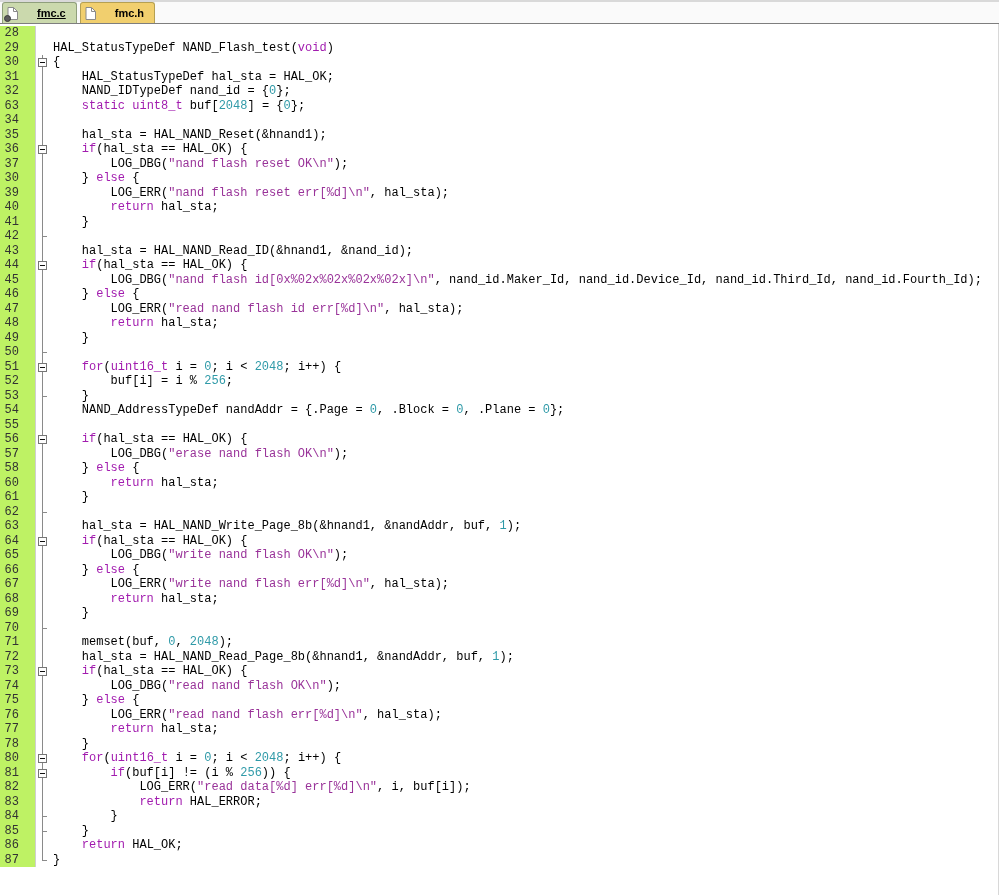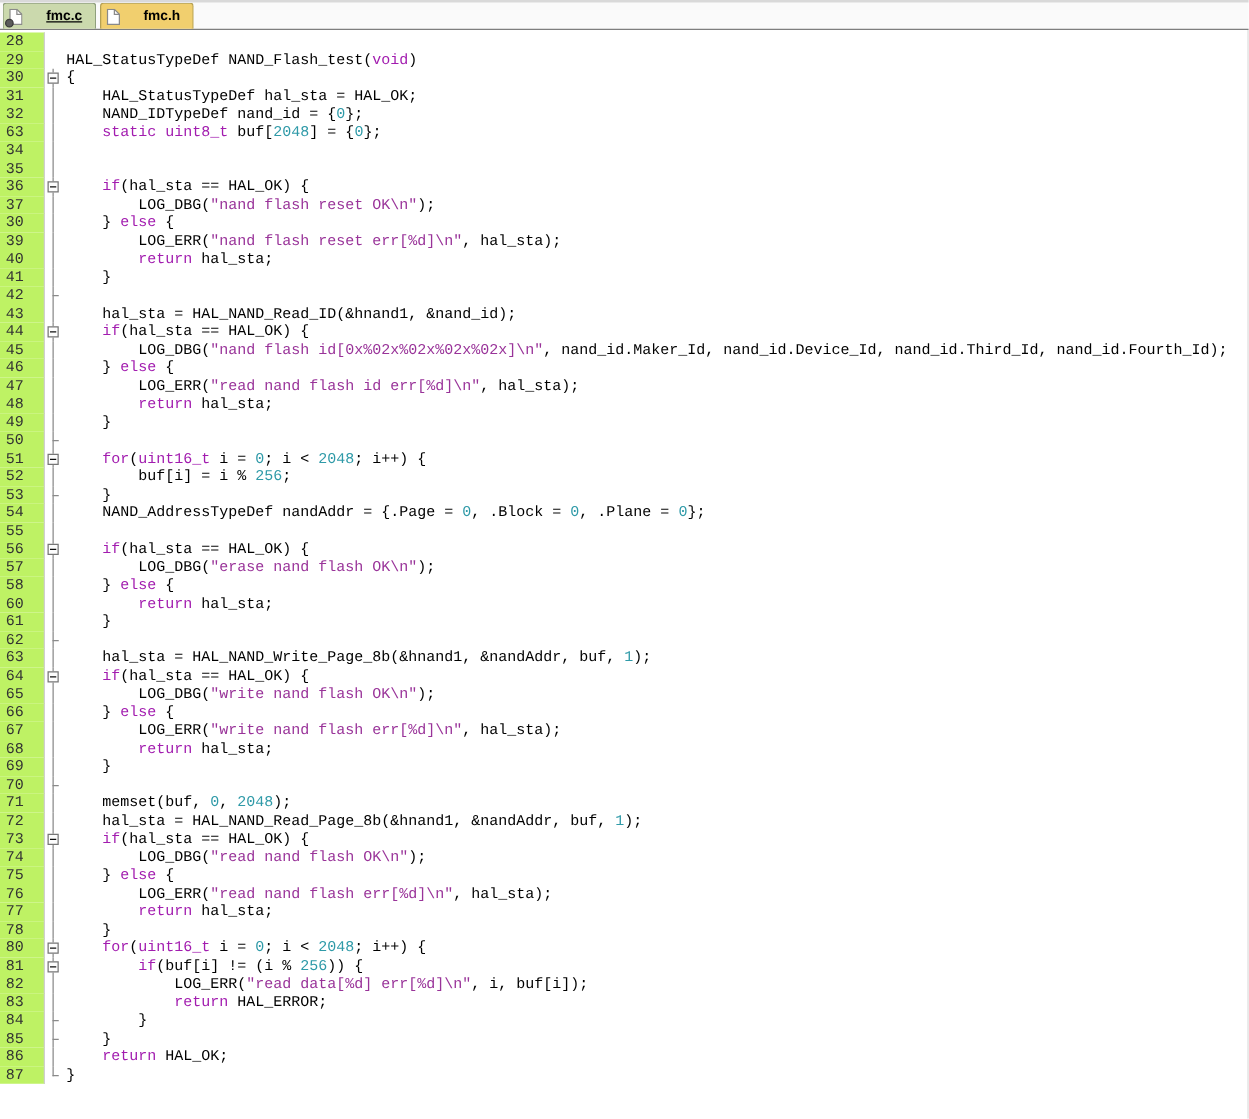--- a/index.html
+++ b/index.html
@@ -99,20 +99,21 @@
       <span class="code"><span class="p">    </span><span class="k">static</span><span class="p"> </span><span class="k">uint8_t</span><span class="p"> buf[</span><span class="n">2048</span><span class="p">] = {</span><span class="n">0</span><span class="p">};</span></span>
     </div>
     <div class="line">
       <span class="ln">34</span>
       <span class="fold vl"></span>
       <span class="code"></span>
     </div>
     <div class="line">
       <span class="ln">35</span>
       <span class="fold vl"></span>
+      <span class="code"><span class="p">    hal_sta = HAL_NAND_Reset(&amp;hnand1);</span></span>
     </div>
     <div class="line">
       <span class="ln">36</span>
       <span class="fold box">
         <i class="fbox"></i>
       </span>
       <span class="code"><span class="p">    </span><span class="k">if</span><span class="p">(hal_sta == HAL_OK) {</span></span>
     </div>
     <div class="line">
       <span class="ln">37</span>

